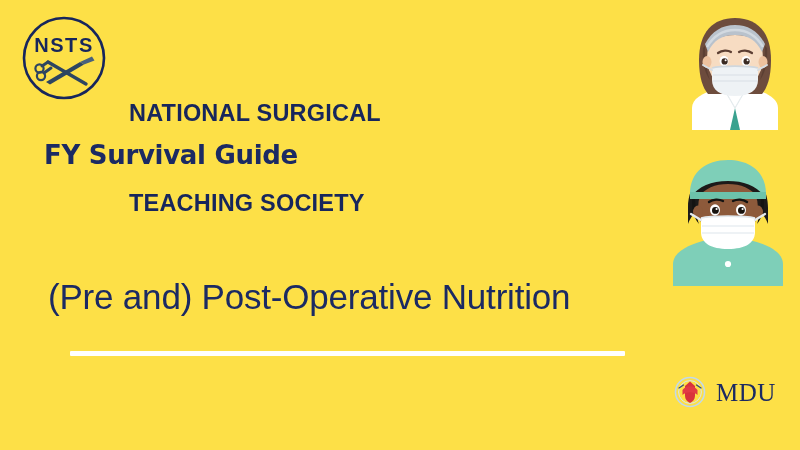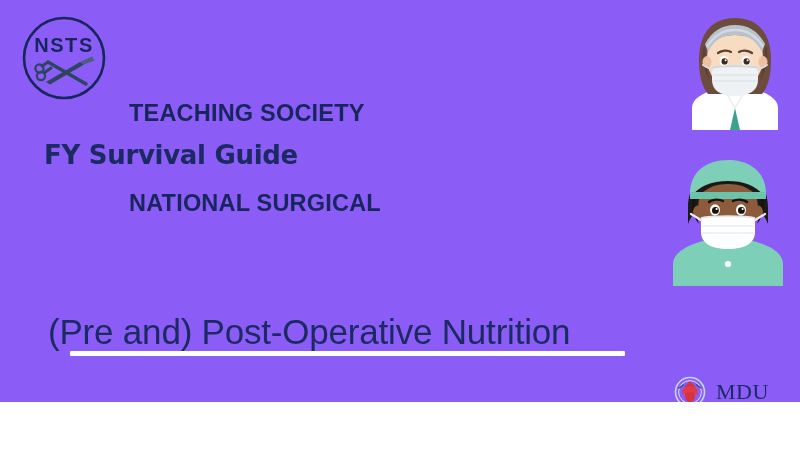--- a/index.html
+++ b/index.html
@@ -8,22 +8,22 @@
   }
   body {
     width: 800px;
     height: 450px;
     overflow: hidden;
     font-family: "Liberation Sans", sans-serif;
   }
   #slide {
     position: relative;
     width: 800px;
-    height: 402px;
-    background: #8b5cf6;
+    height: 450px;
+    background: #fde047;
     overflow: hidden;
   }
 
   
   #logo-block {
     position: absolute;
     left: 18px;
     top: 12px;
     width: 92px;
     height: 92px;
@@ -64,21 +64,20 @@
     position: absolute;
     left: 48px;
     top: 275px;
     color: #1b2a63;
     font-family: "Liberation Sans", sans-serif;
     font-weight: normal;
     font-size: 35px;
     line-height: 44px;
     letter-spacing: -0.2px;
     white-space: pre;
-    margin-top: 35px;
   }
 
   
   #divider {
     position: absolute;
     left: 70px;
     top: 351px;
     width: 555px;
     height: 5px;
     background: #ffffff;
@@ -104,21 +103,21 @@
     left: 671px;
     top: 374px;
     display: flex;
     align-items: center;
     gap: 7px;
   }
   #mdu-mark { width: 38px; height: 36px; display: block; }
   #mdu-word {
     color: #1b2a63;
     font-family: "Liberation Serif", serif;
-    font-size: 22px;
+    font-size: 25px;
     letter-spacing: 0.5px;
     line-height: 1;
     white-space: pre;
   }
 
   
   #avatar-nurse {
     position: absolute;
     left: 672px;
     top: 4px;
@@ -153,22 +152,22 @@
         <path d="M30 50 L68 72" stroke-width="3.4" stroke-linecap="round"></path>
         <path d="M30 50 L24 54" stroke-width="3" stroke-linecap="round"></path>
         <circle cx="21.5" cy="56.5" r="4.1" stroke-width="2.2"></circle>
         <path d="M33 56 L26 61" stroke-width="3" stroke-linecap="round"></path>
         <circle cx="23" cy="64" r="4.1" stroke-width="2.2"></circle>
       </g>
     </svg>
   </div>
 
   <div id="org-name">
+    <span class="org-line">NATIONAL SURGICAL</span>
     <span class="org-line">TEACHING SOCIETY</span>
-    <span class="org-line">NATIONAL SURGICAL</span>
   </div>
 
   <div id="main-title">FY Survival Guide</div>
 
   <div id="subtitle">(Pre and) Post-Operative Nutrition</div>
 
   <div id="divider"></div>
 
 
   <div id="mdu-logo">

